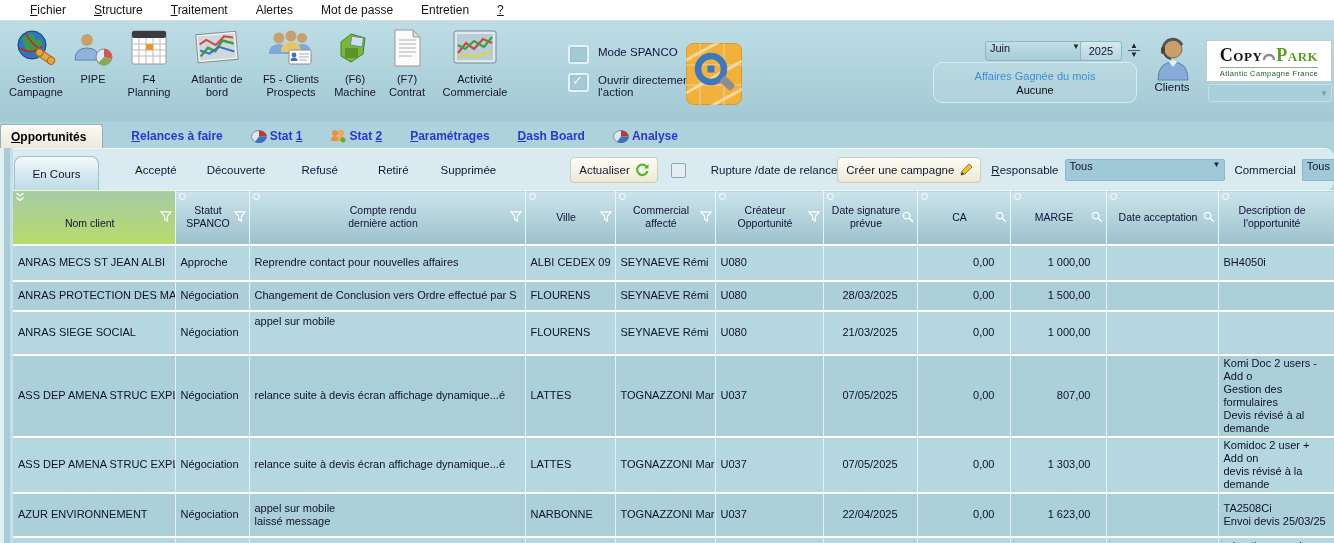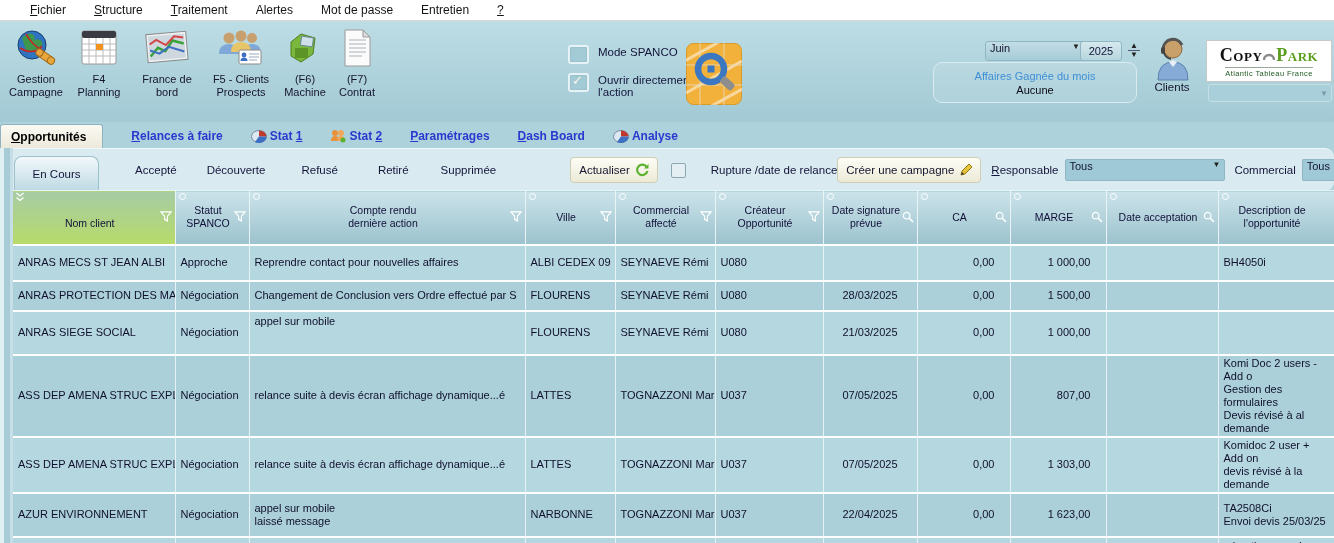--- a/index.html
+++ b/index.html
@@ -148,20 +148,32 @@
             <g transform="rotate(35 31 31)">
               <rect x="22" y="27" width="18" height="7" rx="3.5" fill="#e9a63c" stroke="#a06a18"></rect>
               <circle cx="24" cy="30.5" r="3.6" fill="#e9a63c" stroke="#a06a18"></circle>
               <circle cx="38" cy="30.5" r="3.6" fill="#e9a63c" stroke="#a06a18"></circle>
             </g>
           </svg>
       </span>
         <span class="lbl">Gestion
 Campagne</span>
     </div>
+    <div class="tool w50">
+      <span class="ic">
+        <svg width="44" height="40" viewBox="0 0 44 40">
+            <circle cx="16" cy="12" r="6" fill="#c8a06e"></circle>
+            <path d="M4 32q0-12 12-12t12 12z" fill="#8fb3dc" stroke="#5d82ad"></path>
+            <circle cx="33" cy="29" r="8" fill="#e0e8f0" stroke="#888"></circle>
+            <path d="M33 29V21A8 8 0 0 1 40.7 31z" fill="#d9534f"></path>
+            <path d="M33 29l7.7 2A8 8 0 0 1 27 35z" fill="#88aa55"></path>
+          </svg>
+      </span>
+        <span class="lbl">PIPE</span>
+    </div>
     <div class="tool w62">
       <span class="ic">
         <svg width="40" height="38" viewBox="0 0 40 38">
             <rect x="3" y="2" width="34" height="33" rx="2" fill="#fff" stroke="#999"></rect>
             <rect x="3" y="2" width="34" height="7" rx="2" fill="#3a3a42"></rect>
             <g stroke="#bbb">
               <line x1="3" y1="15" x2="37" y2="15"></line>
               <line x1="3" y1="21" x2="37" y2="21"></line>
               <line x1="3" y1="27" x2="37" y2="27"></line>
               <line x1="10" y1="9" x2="10" y2="35"></line>
@@ -180,21 +192,21 @@
         <svg width="48" height="38" viewBox="0 0 48 38">
             <g transform="rotate(-5 24 19)">
               <rect x="4" y="4" width="40" height="28" fill="#eef2f4" stroke="#8a8a8a"></rect>
               <rect x="6" y="6" width="36" height="24" fill="#cfd8de"></rect>
               <polyline points="7,26 15,18 22,22 30,12 41,16" fill="none" stroke="#3aa33a" stroke-width="2.5"></polyline>
               <polyline points="7,14 14,10 23,16 32,8 41,10" fill="none" stroke="#d44444" stroke-width="2"></polyline>
               <polyline points="7,20 16,24 26,18 41,24" fill="none" stroke="#3d6fc2" stroke-width="2"></polyline>
             </g>
           </svg>
       </span>
-        <span class="lbl">France de
+        <span class="lbl">Atlantic de
 bord</span>
     </div>
     <div class="tool w74">
       <span class="ic">
         <svg width="48" height="40" viewBox="0 0 48 40">
             <circle cx="12" cy="10" r="5.5" fill="#c8a06e"></circle>
             <path d="M2 26q0-10 10-10t10 10z" fill="#7fa8d8"></path>
             <circle cx="35" cy="10" r="5" fill="#c8a06e"></circle>
             <path d="M26 25q0-9 9-9t9 9z" fill="#7fa8d8"></path>
             <circle cx="24" cy="8" r="5.5" fill="#c8a06e"></circle>
@@ -232,20 +244,33 @@
               <line x1="9" y1="12" x2="26" y2="12"></line>
               <line x1="9" y1="16" x2="26" y2="16"></line>
               <line x1="9" y1="20" x2="26" y2="20"></line>
               <line x1="9" y1="24" x2="26" y2="24"></line>
               <line x1="9" y1="28" x2="22" y2="28"></line>
             </g>
           </svg>
       </span>
         <span class="lbl">(F7)
 Contrat</span>
+    </div>
+    <div class="tool w86">
+      <span class="ic">
+        <svg width="46" height="38" viewBox="0 0 46 38">
+            <rect x="2" y="2" width="42" height="32" rx="2" fill="#dfe8ee" stroke="#7a8a94"></rect>
+            <rect x="5" y="5" width="36" height="26" fill="#b9cdd8"></rect>
+            <polyline points="6,24 14,14 22,20 31,10 40,14" fill="none" stroke="#d44444" stroke-width="2.2"></polyline>
+            <polyline points="6,16 13,20 22,12 32,18 40,8" fill="none" stroke="#3aa33a" stroke-width="2.2"></polyline>
+            <polyline points="6,28 15,26 25,28 40,22" fill="none" stroke="#e2d23a" stroke-width="2"></polyline>
+          </svg>
+      </span>
+        <span class="lbl">Activité
+Commerciale</span>
     </div>
   </div>
 
   <div class="chkgroup">
     <div class="chkrow">
       <span class="cbox"></span>
       <span class="chklbl">Mode SPANCO</span>
     </div>
     <div class="chkrow">
       <span class="cbox checked"></span>
@@ -312,21 +337,21 @@
       <span class="big">C</span>
         <span>OPY</span>
         <span class="ringwrap">
           <svg width="12" height="9" viewBox="0 0 12 9">
             <path d="M1 8A5 5 0 0 1 11 8" stroke="#8a8a8a" stroke-width="2.4" fill="none"></path>
           </svg>
         </span>
         <span class="big green">P</span>
         <span class="green">ARK</span>
     </span>
-    <span class="sub">Atlantic Tableau France</span>
+    <span class="sub">Atlantic Campagne France</span>
   </div>
   <div class="emptycombo">
     <span class="arrow">▼</span>
   </div>
 </div>
 
 <div class="tabbar">
   <span class="tab-active"><u>O</u><span>pportunités</span></span>
   <span class="tab-link">
       <span><u>R</u><span>elances à faire</span></span>

